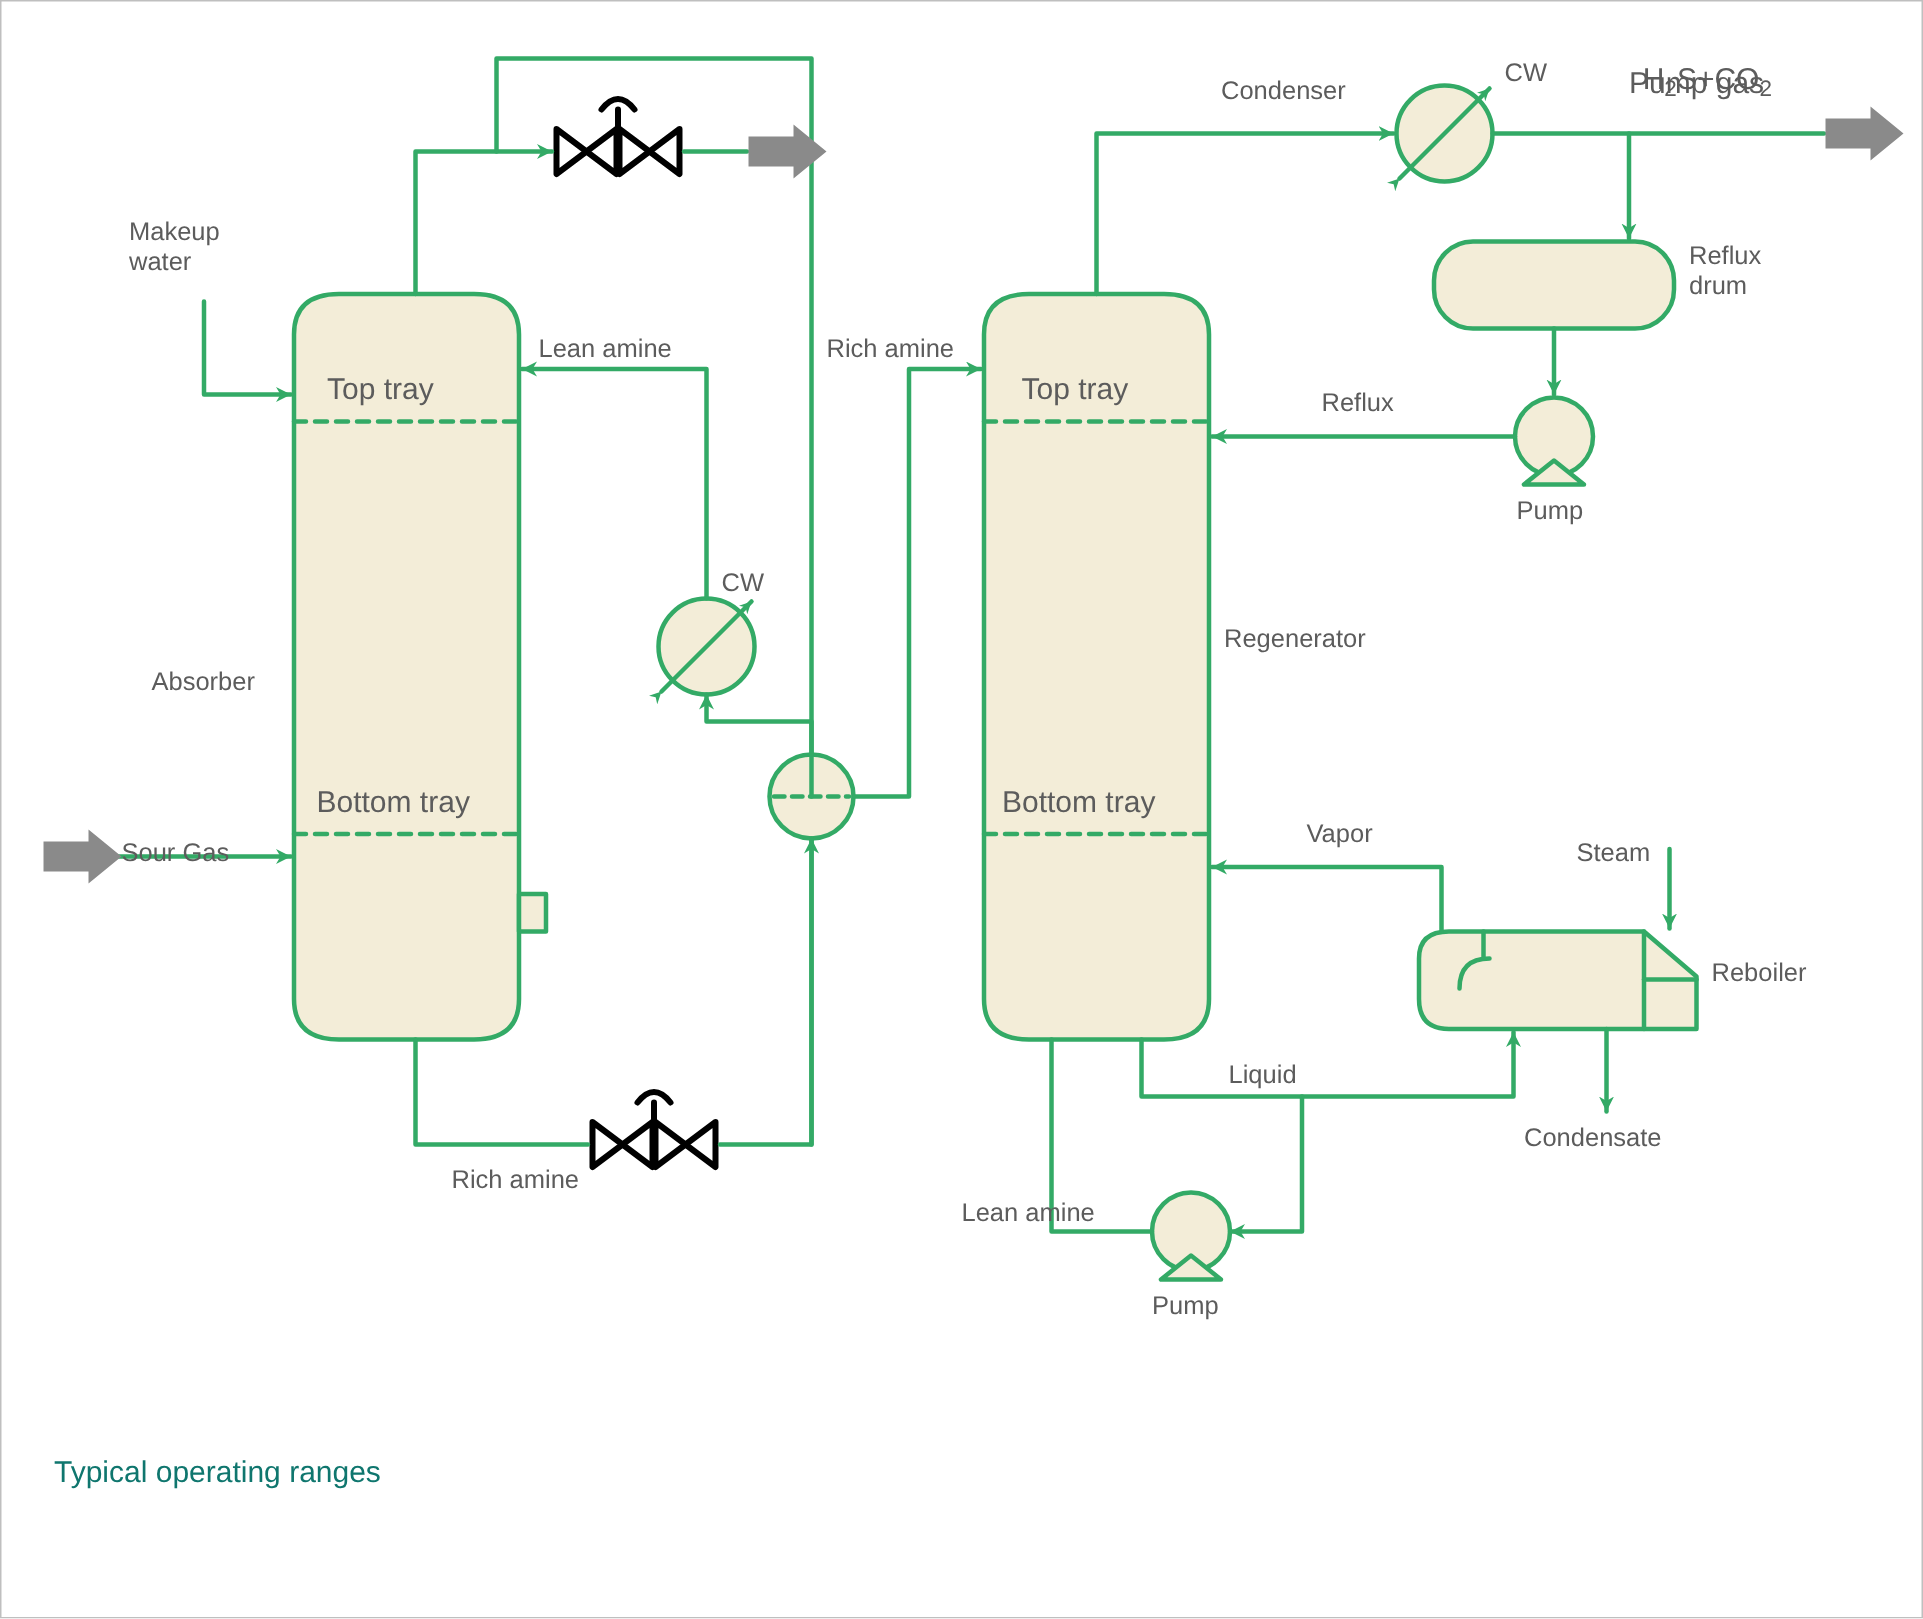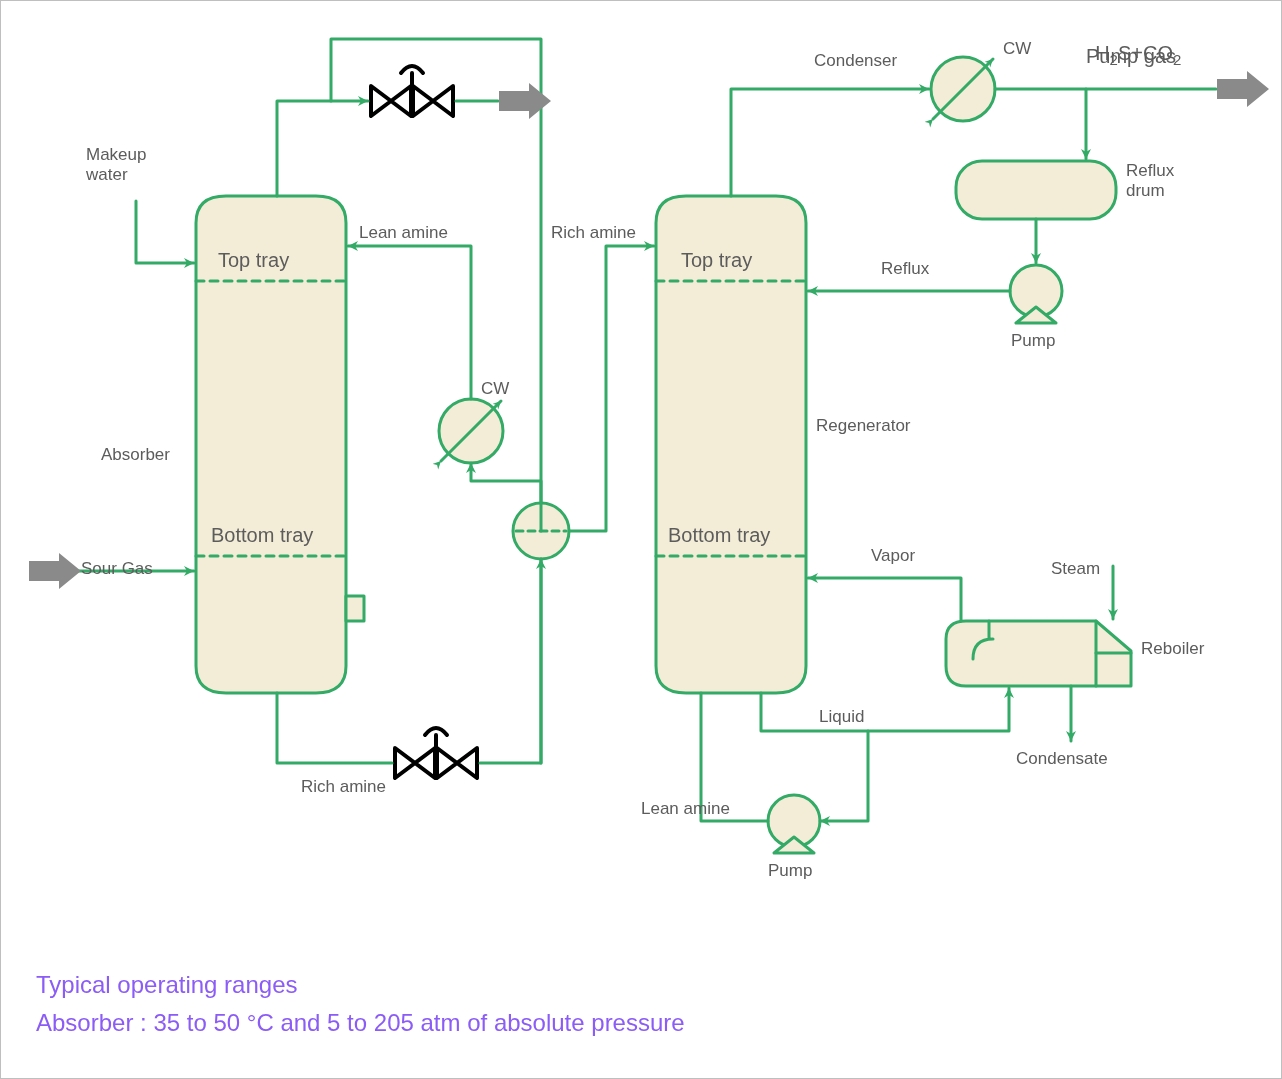--- a/index.html
+++ b/index.html
@@ -18,21 +18,21 @@
   }
   svg { position: absolute; top:0; left:0; }
   .lbl {
     position: absolute;
     color: #5c5c5c;
     font-size: 17px;
     line-height: 1.15;
     white-space: pre;
   }
   .lbl.small { font-size: 20px; }
-  .lbl.footer { color: #8b5cf6; font-size: 24px; }
+  .lbl.footer { color: #0f766e; font-size: 20px; }
   .sub { font-size: 0.75em; vertical-align: sub; }
 </style>
 </head>
 <body>
 
 <div class="canvas">
 
 <svg width="1282" height="1079" viewBox="0 0 1282 1079">
   <defs>
     <marker id="arr" markerWidth="12" markerHeight="12" refX="10" refY="5" orient="auto" markerUnits="userSpaceOnUse">
@@ -210,15 +210,14 @@
 
 <div class="lbl" style="left:870px; top:545px;">Vapor</div>
 <div class="lbl" style="left:1050px; top:558px;">Steam</div>
 <div class="lbl" style="left:1140px; top:638px;">Reboiler</div>
 <div class="lbl" style="left:818px; top:706px;">Liquid</div>
 <div class="lbl" style="left:1015px; top:748px;">Condensate</div>
 <div class="lbl" style="left:640px; top:798px;">Lean amine</div>
 <div class="lbl" style="left:767px; top:860px;">Pump</div>
 
 <div class="lbl footer" style="left:35px; top:970px;">Typical operating ranges</div>
-<div class="lbl footer" style="left:35px; top:1008px;">Absorber : 35 to 50 °C and 5 to 205 atm of absolute pressure</div>
 
 </div>
 
 </body></html>

